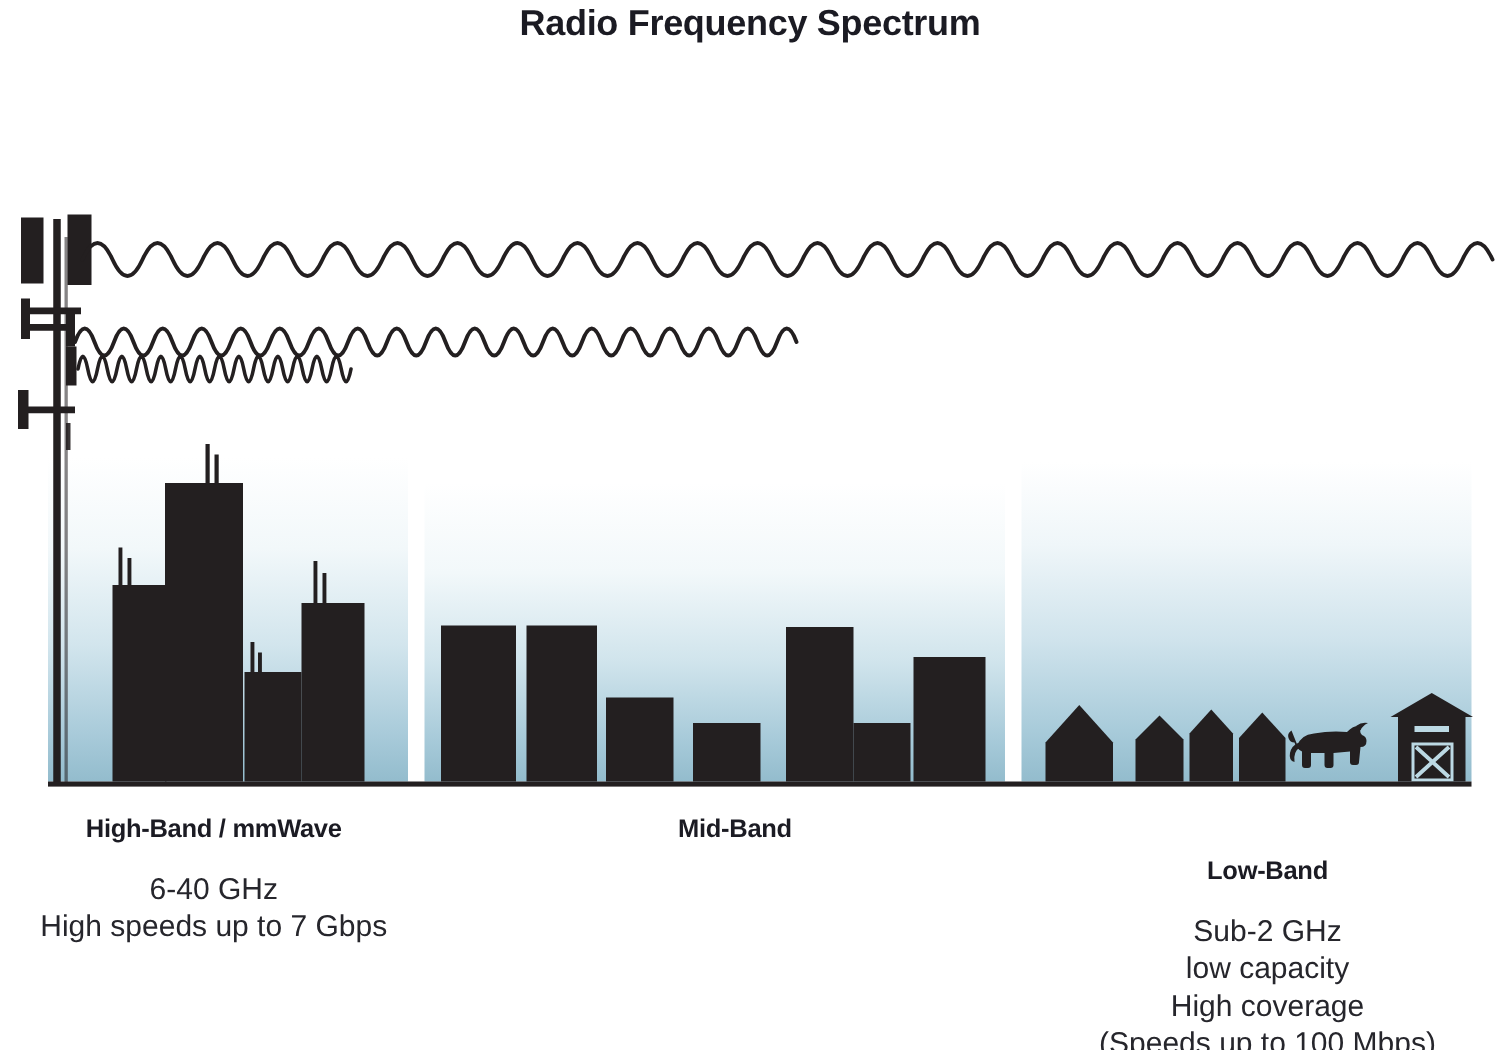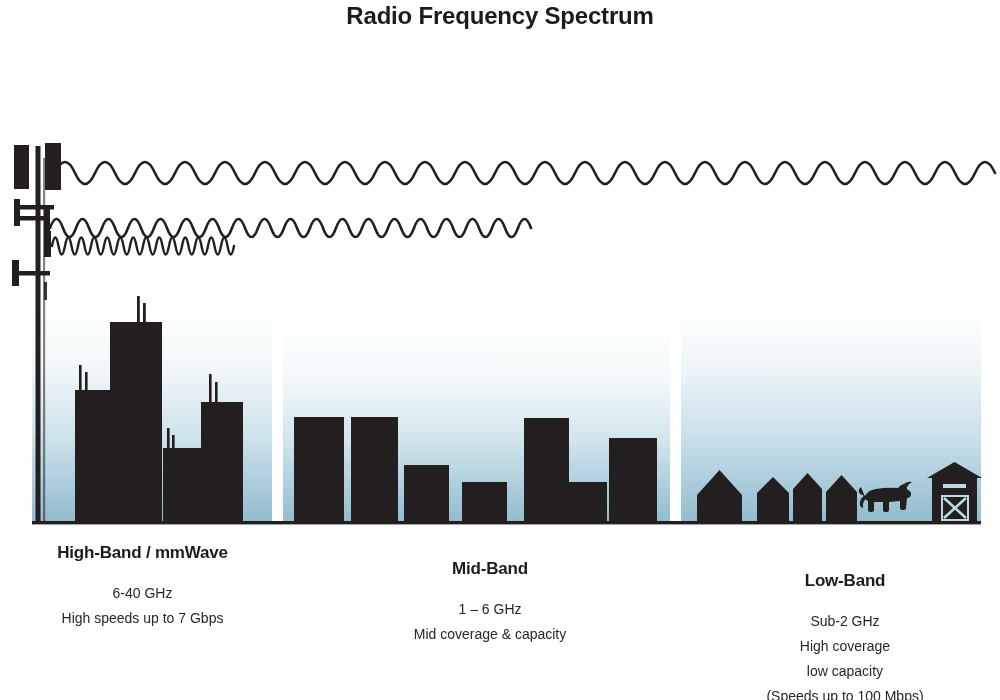--- a/index.html
+++ b/index.html
@@ -20,30 +20,30 @@
     font-weight:bold;
     letter-spacing:-0.2px;
     color:#1b1b23;
   }
 
   svg.art { position:absolute; left:0; top:0; width:1000px; height:700px; }
 
   .band-labels { position:absolute; left:0; top:543px; width:1000px; height:160px; }
   .band-col { position:absolute; top:0; text-align:center; }
   .band-col.c0 { left:0px;   width:285px; }
-  .band-col.c1 { left:345px; width:290px;margin-top:16px; }
+  .band-col.c1 { left:345px; width:290px; }
   .band-col.c2 { left:690px; width:310px;margin-top:28px; }
 
   .band-title {
     font-size:17px; font-weight:bold; color:#1b1b23;
     letter-spacing:-0.2px;
     margin-bottom:18px;
   }
   .band-desc {
-    font-size:14px; color:#26262c; line-height:25px;
+    font-size:20px; color:#26262c; line-height:25px;
     font-weight:normal;
   }
 </style>
 </head>
 <body>
 
 <div id="stage">
 
   <div class="title">Radio Frequency Spectrum</div>
 
@@ -212,30 +212,26 @@
     <div class="band-col c0">
       <div class="band-title">High-Band / mmWave</div>
       <div class="band-desc">
         <div>6-40 GHz</div>
         <div>High speeds up to 7 Gbps</div>
       </div>
     </div>
 
     <div class="band-col c1">
       <div class="band-title">Mid-Band</div>
-      <div class="band-desc">
-        <div>1 – 6 GHz</div>
-        <div>Mid coverage &amp; capacity</div>
-      </div>
     </div>
 
     <div class="band-col c2">
       <div class="band-title">Low-Band</div>
       <div class="band-desc">
         <div>Sub-2 GHz</div>
+        <div>low capacity</div>
         <div>High coverage</div>
-        <div>low capacity</div>
         <div>(Speeds up to 100 Mbps)</div>
       </div>
     </div>
 
   </div>
 </div>
 
 </body></html>

